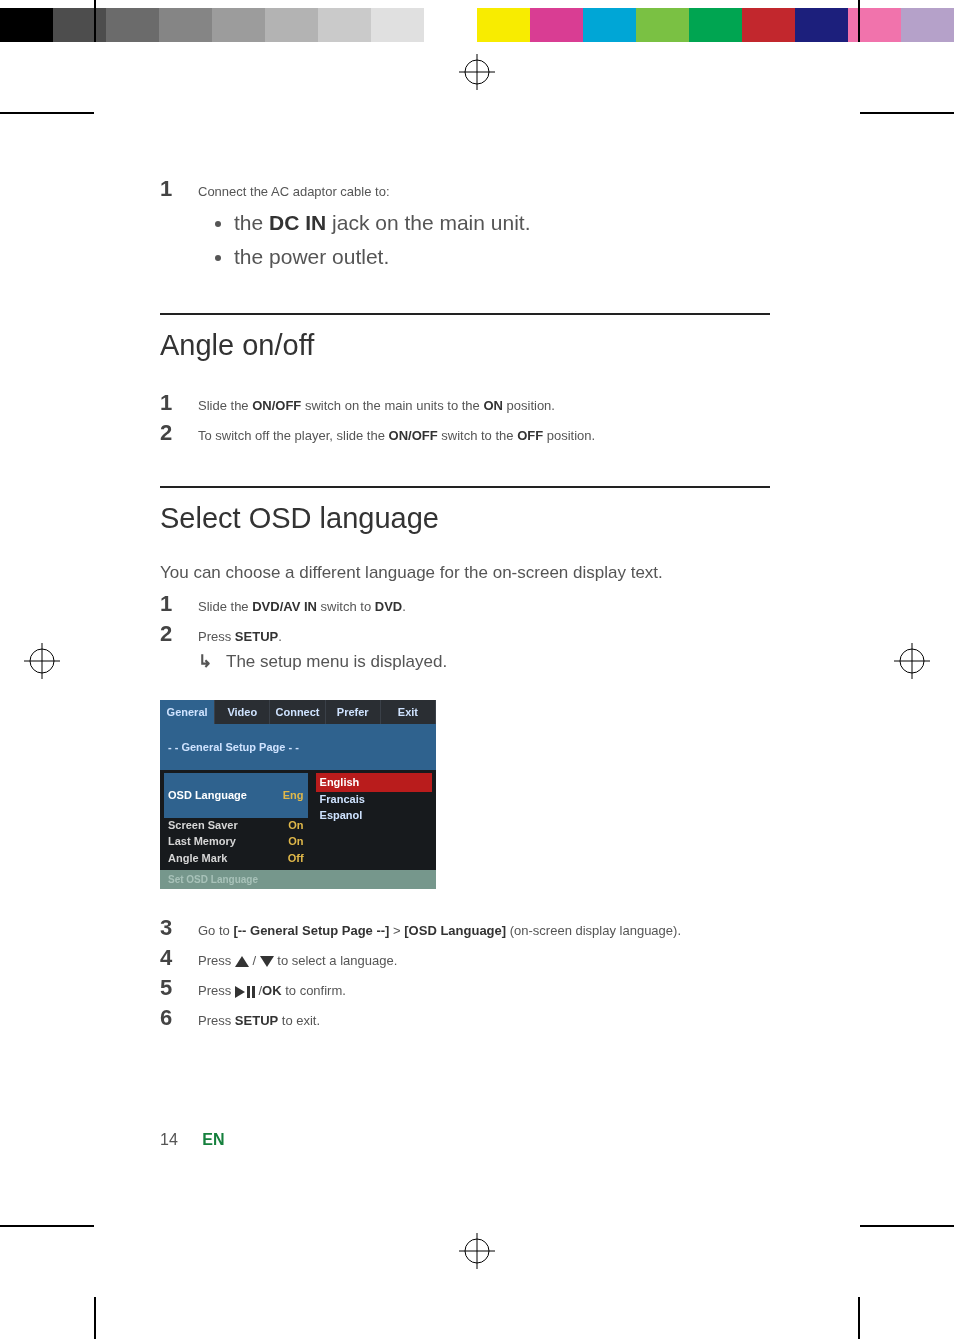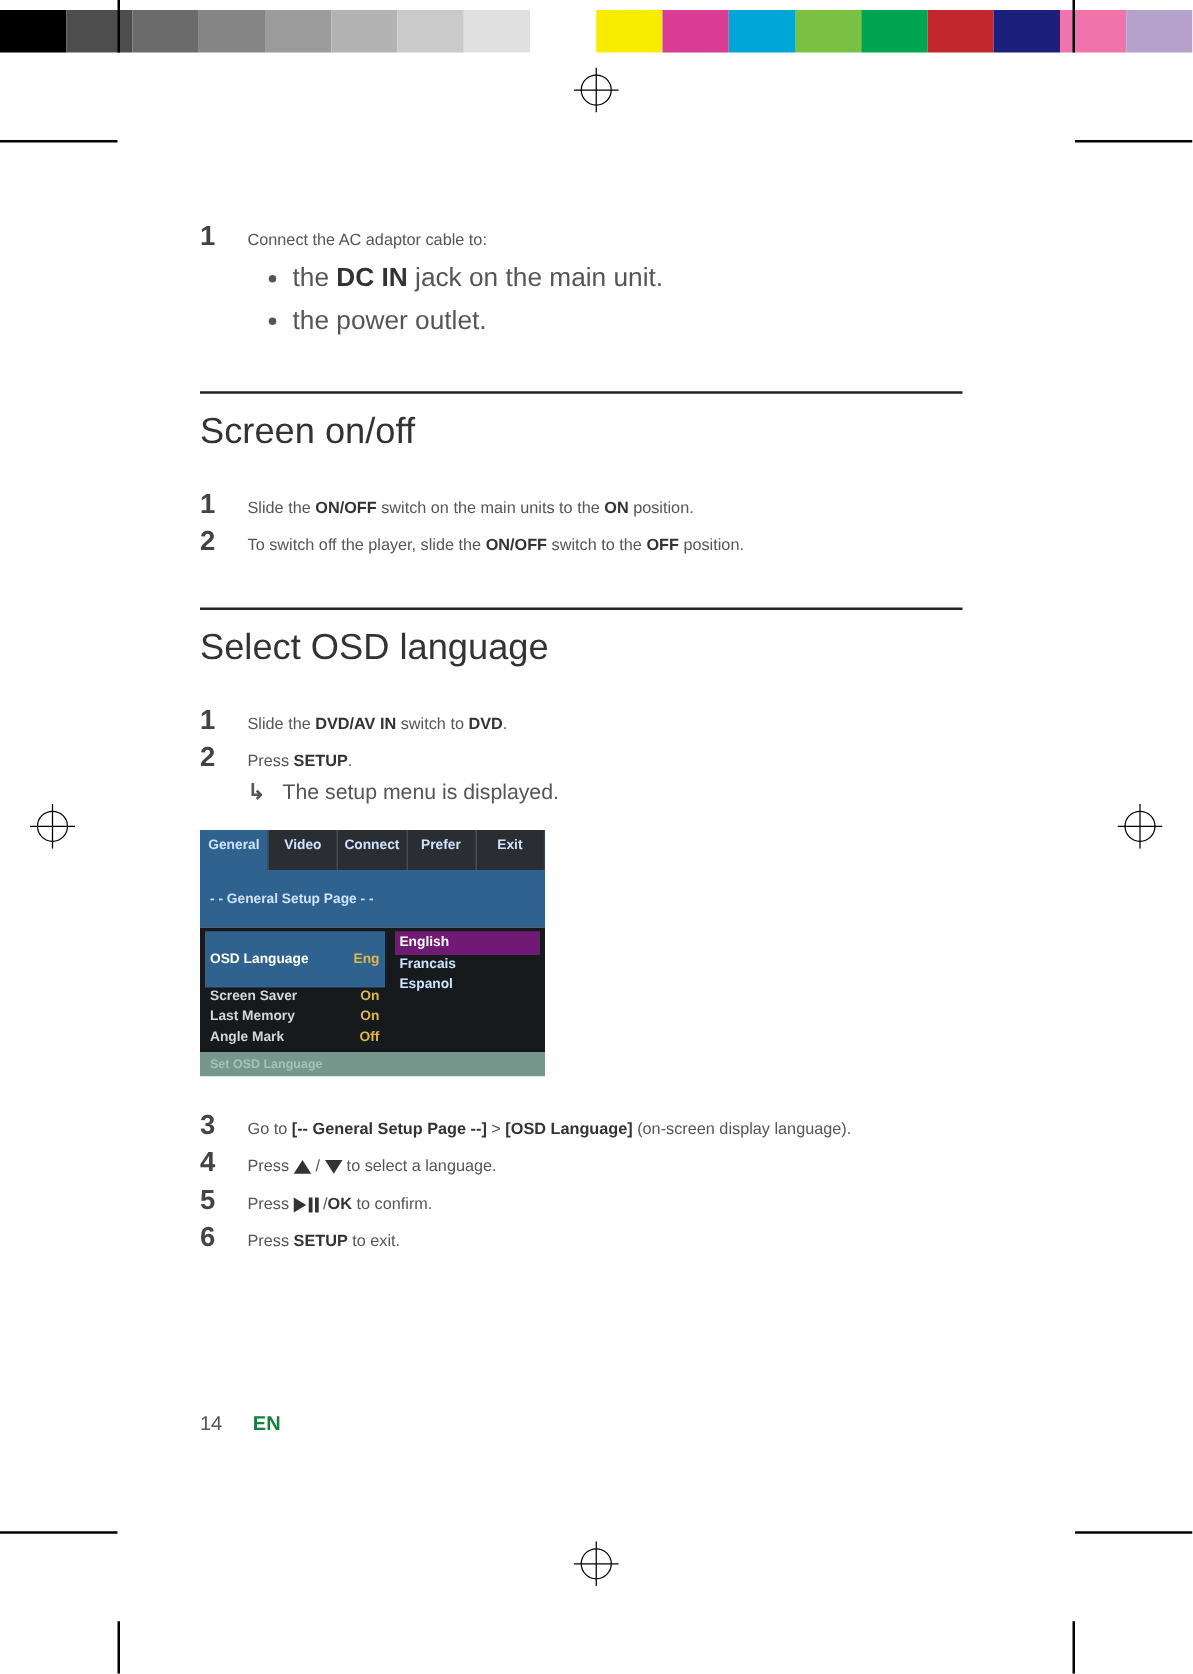--- a/index.html
+++ b/index.html
@@ -47,32 +47,32 @@
 
   h2.section { font-weight: normal; font-size: 29px; color: #333; margin-bottom: 28px; }
 
   .intro { font-size: 17px; color: #555; margin-bottom: 8px; }
 
   .arrow-sub { display:flex; align-items: baseline; padding-left: 38px; font-size: 17px; color:#555; margin-bottom: 14px; }
   .arrow-sub .arr { width: 28px; display:inline-block; font-weight: bold; }
 
   
   .osd { width: 276px; margin-top: 20px; margin-bottom: 26px; font-family: Arial, sans-serif; font-size: 11px; }
-  .osd-tabs { display:flex; height: 32px; }
+  .osd-tabs { display:flex; height: 32px; align-items: flex-end; }
   .osd-tab { flex:1; text-align:center; line-height:24px; color:#cfe3ff; font-weight:bold; background:#2a2e33; border-right:1px solid #3a4048; }
   .osd-tab.active { background:#2f628e; }
   .osd-header { background:#2f628e; color:#cfe3ff; padding:17px 8px; font-weight:bold; }
   .osd-body { background:#171a1d; display:flex; height:100px; }
   .osd-left { flex:1; padding:4px 8px; }
   .osd-right { flex:0.8; padding:4px 8px; }
   .osd-row { display:flex; justify-content:space-between; color:#d6d6d6; font-weight:bold; line-height:1.5; }
   .osd-row.sel { background:#2f628e; color:#fff; padding:14px 4px; margin:-1px -4px;text-align:center; }
   .osd-row .val { color:#e0b84a; }
   .osd-opt { color:#cfe3ff; font-weight:bold; line-height:1.5; }
-  .osd-opt.sel { background:#701a75; color:#fff; padding:1px 4px; margin:-1px -4px; }
+  .osd-opt.sel { background:#b91c1c; color:#fff; padding:1px 4px; margin:-1px -4px; }
   .osd-footer { background:#76978c; color:#a8c2b9; padding:4px 8px; font-weight:bold; font-size:10px; }
 
   .inline-triangle-up, .inline-triangle-down { display:inline-block; width:0; height:0; vertical-align:middle; }
   .inline-triangle-up { border-left:7px solid transparent; border-right:7px solid transparent; border-bottom:11px solid #333; }
   .inline-triangle-down { border-left:7px solid transparent; border-right:7px solid transparent; border-top:11px solid #333; }
   .play-pause { display:inline-flex; align-items:center; vertical-align:middle; }
   .play-pause .play { width:0; height:0; border-top:6px solid transparent; border-bottom:6px solid transparent; border-left:10px solid #333; margin-right:2px; }
   .play-pause .pause { display:inline-flex; gap:2px; }
   .play-pause .pause span { width:3px; height:12px; background:#333; display:inline-block; }
 
@@ -146,34 +146,35 @@
   <div class="step">
     <span class="stepnum">1</span>
     <span class="steptext">Connect the AC adaptor cable to:</span>
   </div>
   <ul class="bullets">
     <li><span>the </span><b>DC IN</b><span> jack on the main unit.</span></li>
     <li>the power outlet.</li>
   </ul>
 
   <hr class="section-rule">
-  <h2 class="section">Screen on/off</h2>
+  <h2 class="section">Angle on/off</h2>
 
   <div class="step">
     <span class="stepnum">1</span>
     <span class="steptext"><span>Slide the </span><b>ON/OFF</b><span> switch on the main units to the </span><b>ON</b><span> position.</span></span>
   </div>
   <div class="step">
     <span class="stepnum">2</span>
     <span class="steptext"><span>To switch off the player, slide the </span><b>ON/OFF</b><span> switch to the </span><b>OFF</b><span> position.</span></span>
   </div>
 
   <hr class="section-rule">
   <h2 class="section">Select OSD language</h2>
 
+  <p class="intro">You can choose a different language for the on-screen display text.</p>
 
   <div class="step">
     <span class="stepnum">1</span>
     <span class="steptext"><span>Slide the </span><b>DVD/AV IN</b><span> switch to </span><b>DVD</b><span>.</span></span>
   </div>
   <div class="step">
     <span class="stepnum">2</span>
     <span class="steptext"><span>Press </span><b>SETUP</b><span>.</span></span>
   </div>
   <div class="arrow-sub">

